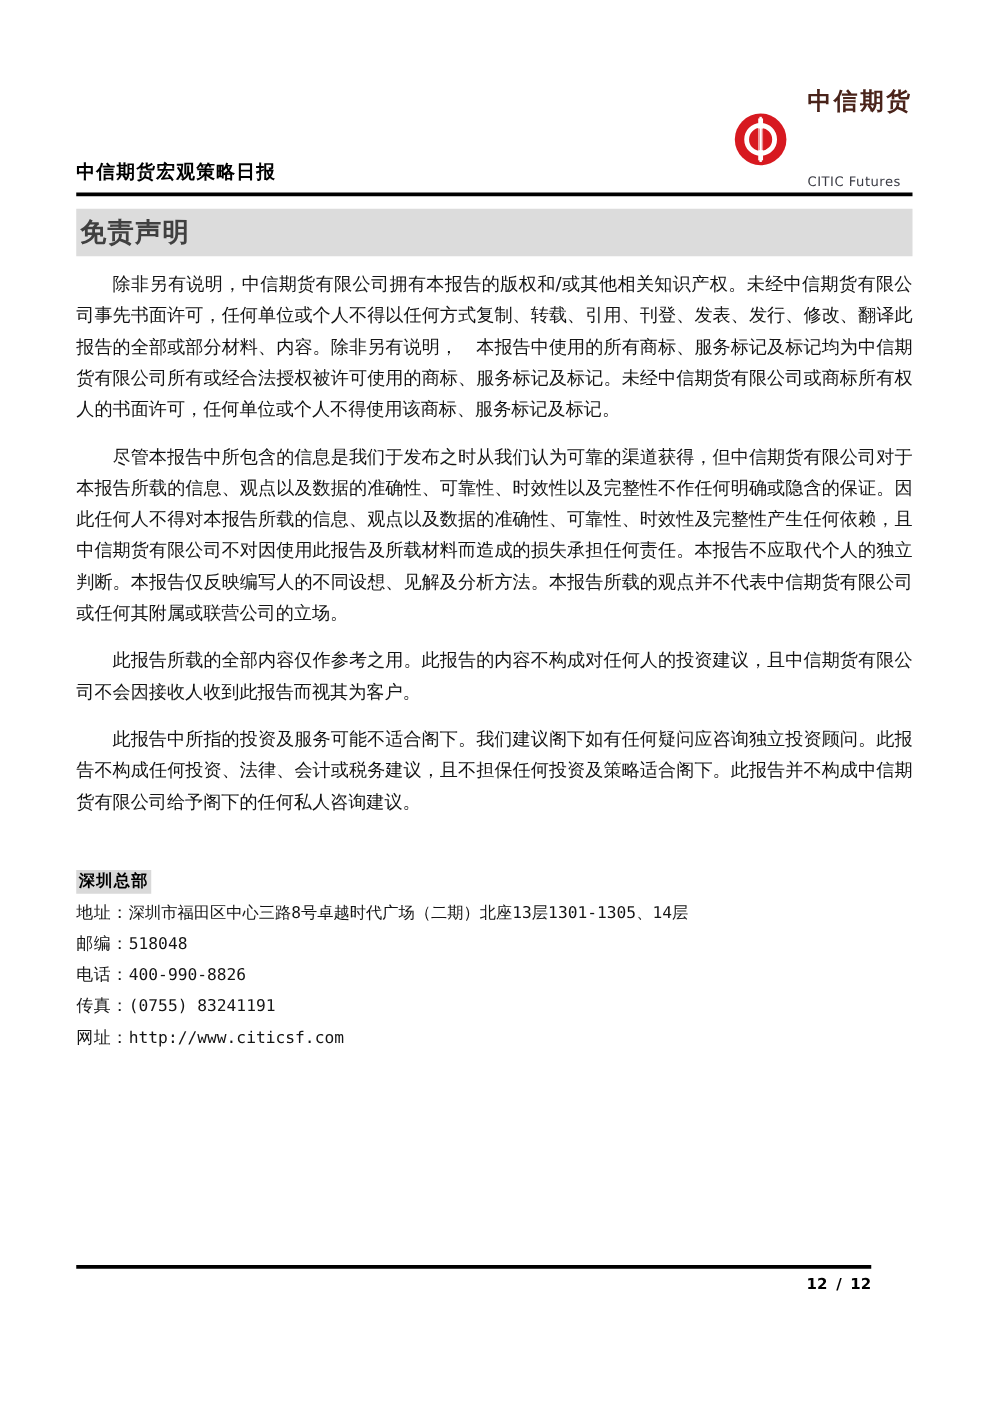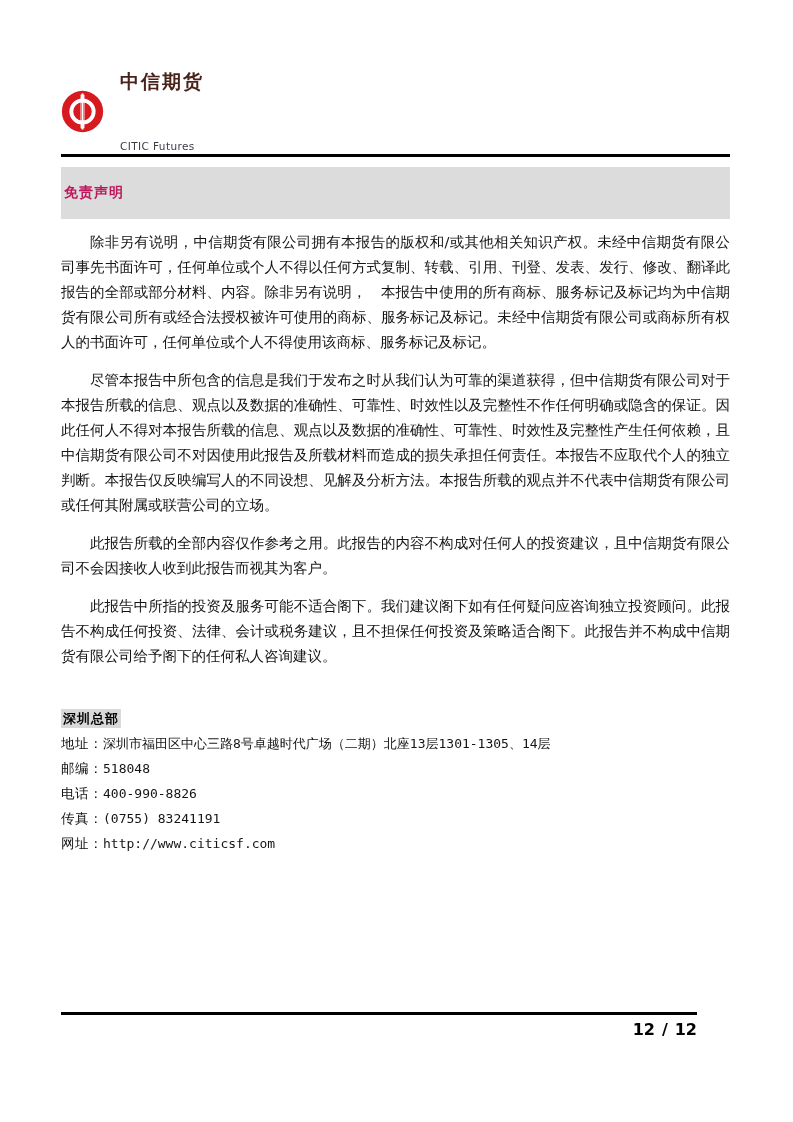--- a/index.html
+++ b/index.html
@@ -33,22 +33,22 @@
     color:#49231a;letter-spacing:2px;
   }
   .logo-en{
     font-size:10.5px;font-weight:normal;color:#3a3b44;letter-spacing:0.4px;margin-top:48px;
   }
 
   
   .section-bar{
     margin-top:10px;
     background:#dcdcdc;
-    font-weight:bold;font-size:14px;letter-spacing:1px;
-    padding:17px 3px;color:#be185d;
+    font-weight:bold;font-size:21px;letter-spacing:1px;
+    padding:5px 3px;color:#404040;
   }
   .paragraphs{margin-top:11px;}
   .paragraphs p{
     margin:0 0 13px 0;
     font-size:14.5px;line-height:25px;
     text-indent:2em;text-align:justify;
     color:#141414;
   }
 
   
@@ -62,31 +62,32 @@
   .office .office-line:first-of-type{margin-top:7px;}
   .office-label{letter-spacing:0.5px;}
   .office-value{font-family:"DejaVu Sans Mono","Liberation Mono",monospace;font-size:13px;}
   .office-value a{color:inherit;text-decoration:none;}
 
   
   .footer{
     position:absolute;left:61px;top:1012px;width:636px;
     border-top:3px solid #000000;
     text-align:right;padding-top:5px;
-    font-weight:bold;font-size:16px;color:#000;
+    font-weight:bold;font-size:12px;color:#000;
   }
   .footer .slash{padding:0 7px;}
 </style>
 </head>
 <body>
 
 <div class="page">
   <div class="content">
 
     <header class="header">
+      <div class="header-title">中信期货宏观策略日报</div>
       <div class="logo">
         <svg class="logo-mark" viewBox="0 0 100 100" xmlns="http://www.w3.org/2000/svg">
           <circle cx="50" cy="50" r="48" fill="#d71920"></circle>
           <circle cx="50" cy="50" r="26" fill="none" stroke="#ffffff" stroke-width="9"></circle>
           <rect x="45.5" y="11" width="9" height="78" fill="#ffffff"></rect>
           <rect x="45.5" y="11" width="9" height="78" fill="none"></rect>
           <rect x="46.5" y="30" width="7" height="40" fill="#d71920"></rect>
           <rect x="47.75" y="8" width="4.5" height="84" fill="#ffffff"></rect>
         </svg>
         <div class="logo-text">

